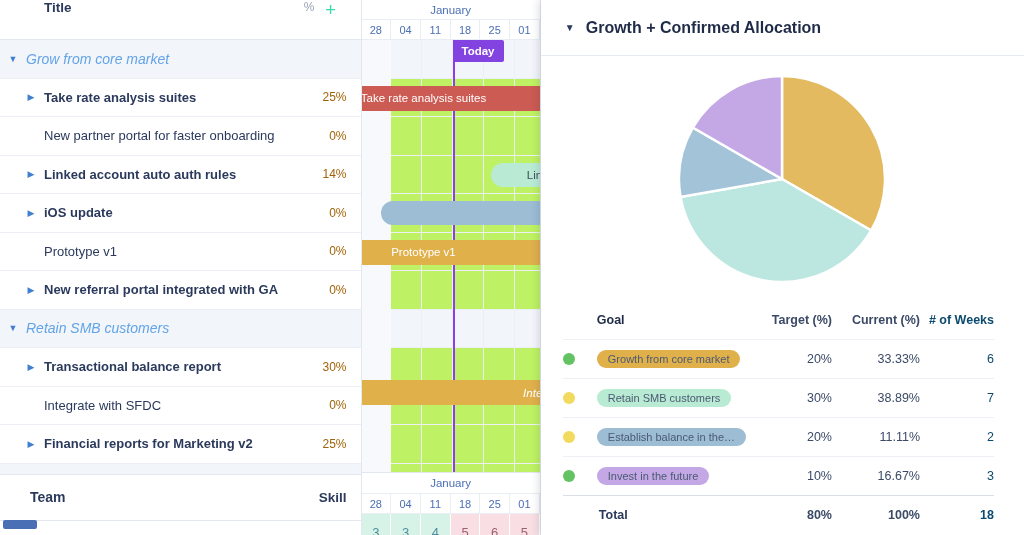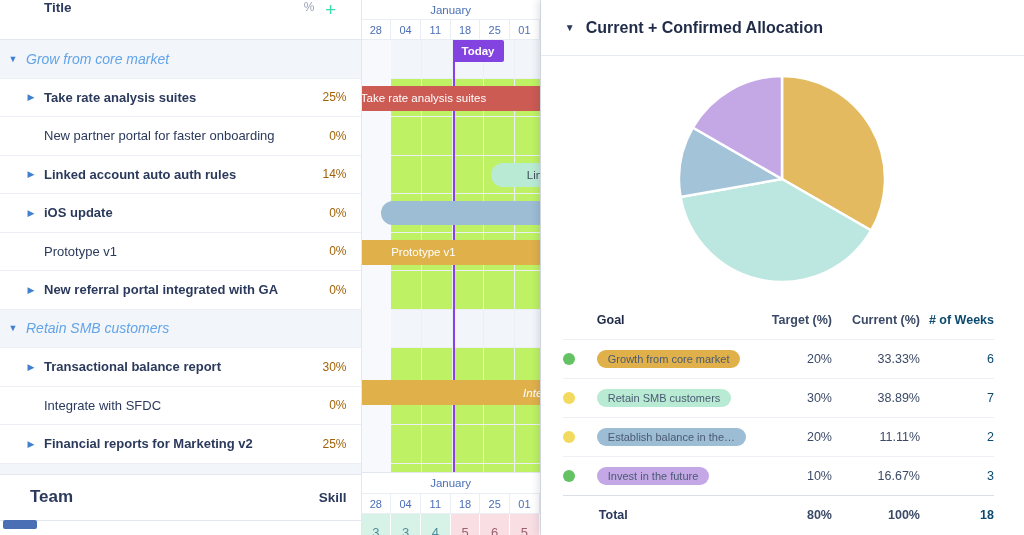--- a/index.html
+++ b/index.html
@@ -31,21 +31,21 @@
   .row .caret{ width:26px; text-align:center; font-size:9px; color:#3f7fd0; }
   .row .lbl{ flex:1; font-size:13px; color:#2b3a5c; white-space:nowrap; overflow:hidden; }
   .row.group .lbl{ font-style:italic; color:#63a4e8; font-size:14px; }
   .row .lbl.bold{ font-weight:700; }
   .row .pct{ width:46px; text-align:right; color:#a16207; font-size:12px; }
 
   .section-gap{ height:11px; background:#f2f5f9; border-bottom:1px solid #e3e7ef; }
 
   .team-head{ height:46px; display:flex; align-items:center; border-bottom:1px solid #e3e7ef;
               background:#fff; padding:0 14px 0 0; }
-  .team-head .t1{ flex:1; padding-left:30px; font-weight:700; font-size:17px; }
+  .team-head .t1{ flex:1; padding-left:30px; font-weight:700; font-size:14px; }
   .team-head .t2{ width:130px; text-align:right; font-weight:700; font-size:13.5px; }
   .team-row{ height:38px; display:flex; align-items:center; padding:0 14px 0 0; background:#fff;}
   .team-row .t1{ flex:1; padding-left:30px; font-size:13px; }
   .team-row .t2{ width:130px; text-align:right; font-size:13px; }
 
   .hscroll{ position:absolute; left:3px; bottom:6px; width:34px; height:9px;
             background:#4a6fb5; border-radius:2px; }
 
   
   .mid-pane{ width:186px; height:535px; position:relative; overflow:hidden;
@@ -257,21 +257,21 @@
         <div style="background: rgb(215, 242, 230); color: rgb(79, 141, 156);">4</div>
         <div style="background: rgb(249, 223, 228); color: rgb(156, 95, 110);">5</div>
         <div style="background: rgb(249, 223, 228); color: rgb(156, 95, 110);">6</div>
         <div style="background: rgb(249, 223, 228); color: rgb(156, 95, 110);">5</div>
       </div>
   </div>
 
   <div class="right-pane">
     <div class="rp-head">
       <span class="tri">▼</span>
-      <span class="rp-title">Current + Confirmed Allocation</span>
+      <span class="rp-title">Growth + Confirmed Allocation</span>
     </div>
 
     <div class="pie-wrap">
       <svg id="pie-svg" width="210" height="210" viewBox="0 0 210 210">
           <path d="M 105 105 L 105 2 A 103 103 0 0 1 194.2114007681072 156.48131673716358 Z" fill="#e3ba5f" stroke="#ffffff" stroke-width="2.5"></path>
           <path d="M 105 105 L 194.2114007681072 156.48131673716358 A 103 103 0 0 1 3.567299752031033 122.89992515084 Z" fill="#bce7e0" stroke="#ffffff" stroke-width="2.5"></path>
           <path d="M 105 105 L 3.567299752031033 122.89992515084 A 103 103 0 0 1 15.788599231892775 53.51868326283644 Z" fill="#a3c3d9" stroke="#ffffff" stroke-width="2.5"></path>
           <path d="M 105 105 L 15.788599231892775 53.51868326283644 A 103 103 0 0 1 104.99999999999999 2 Z" fill="#c3a8e5" stroke="#ffffff" stroke-width="2.5"></path>
         </svg>
     </div>

